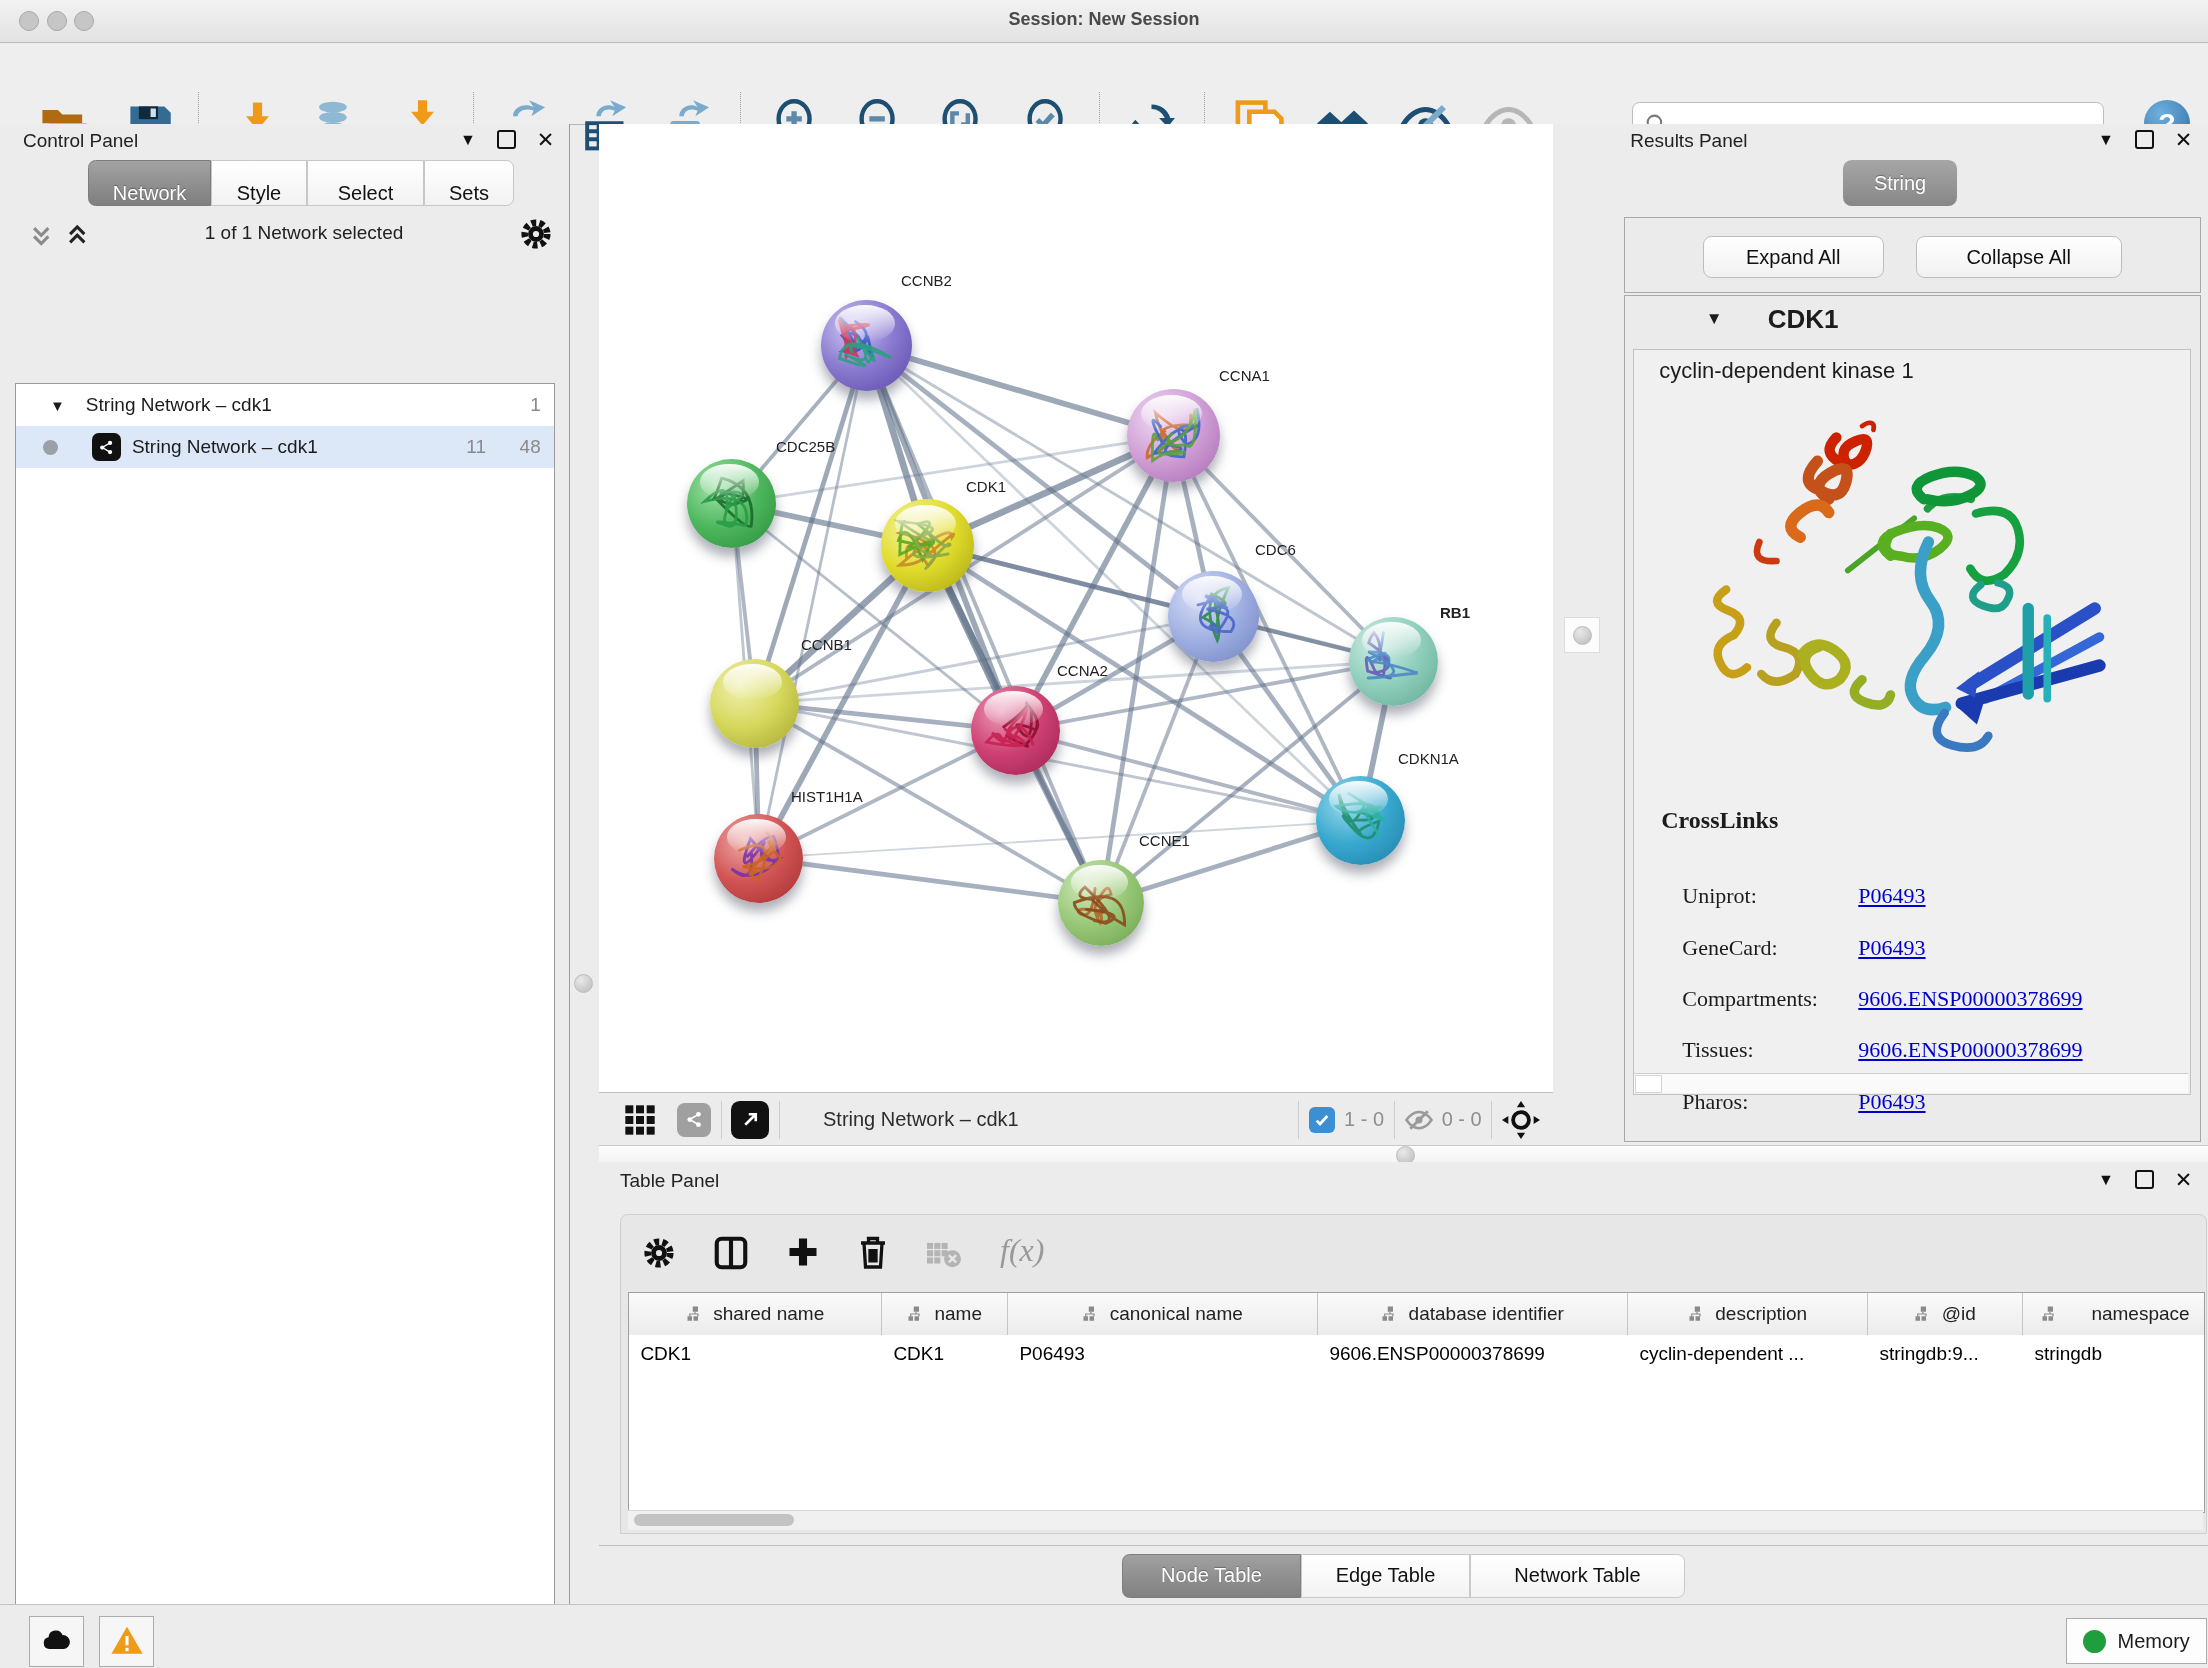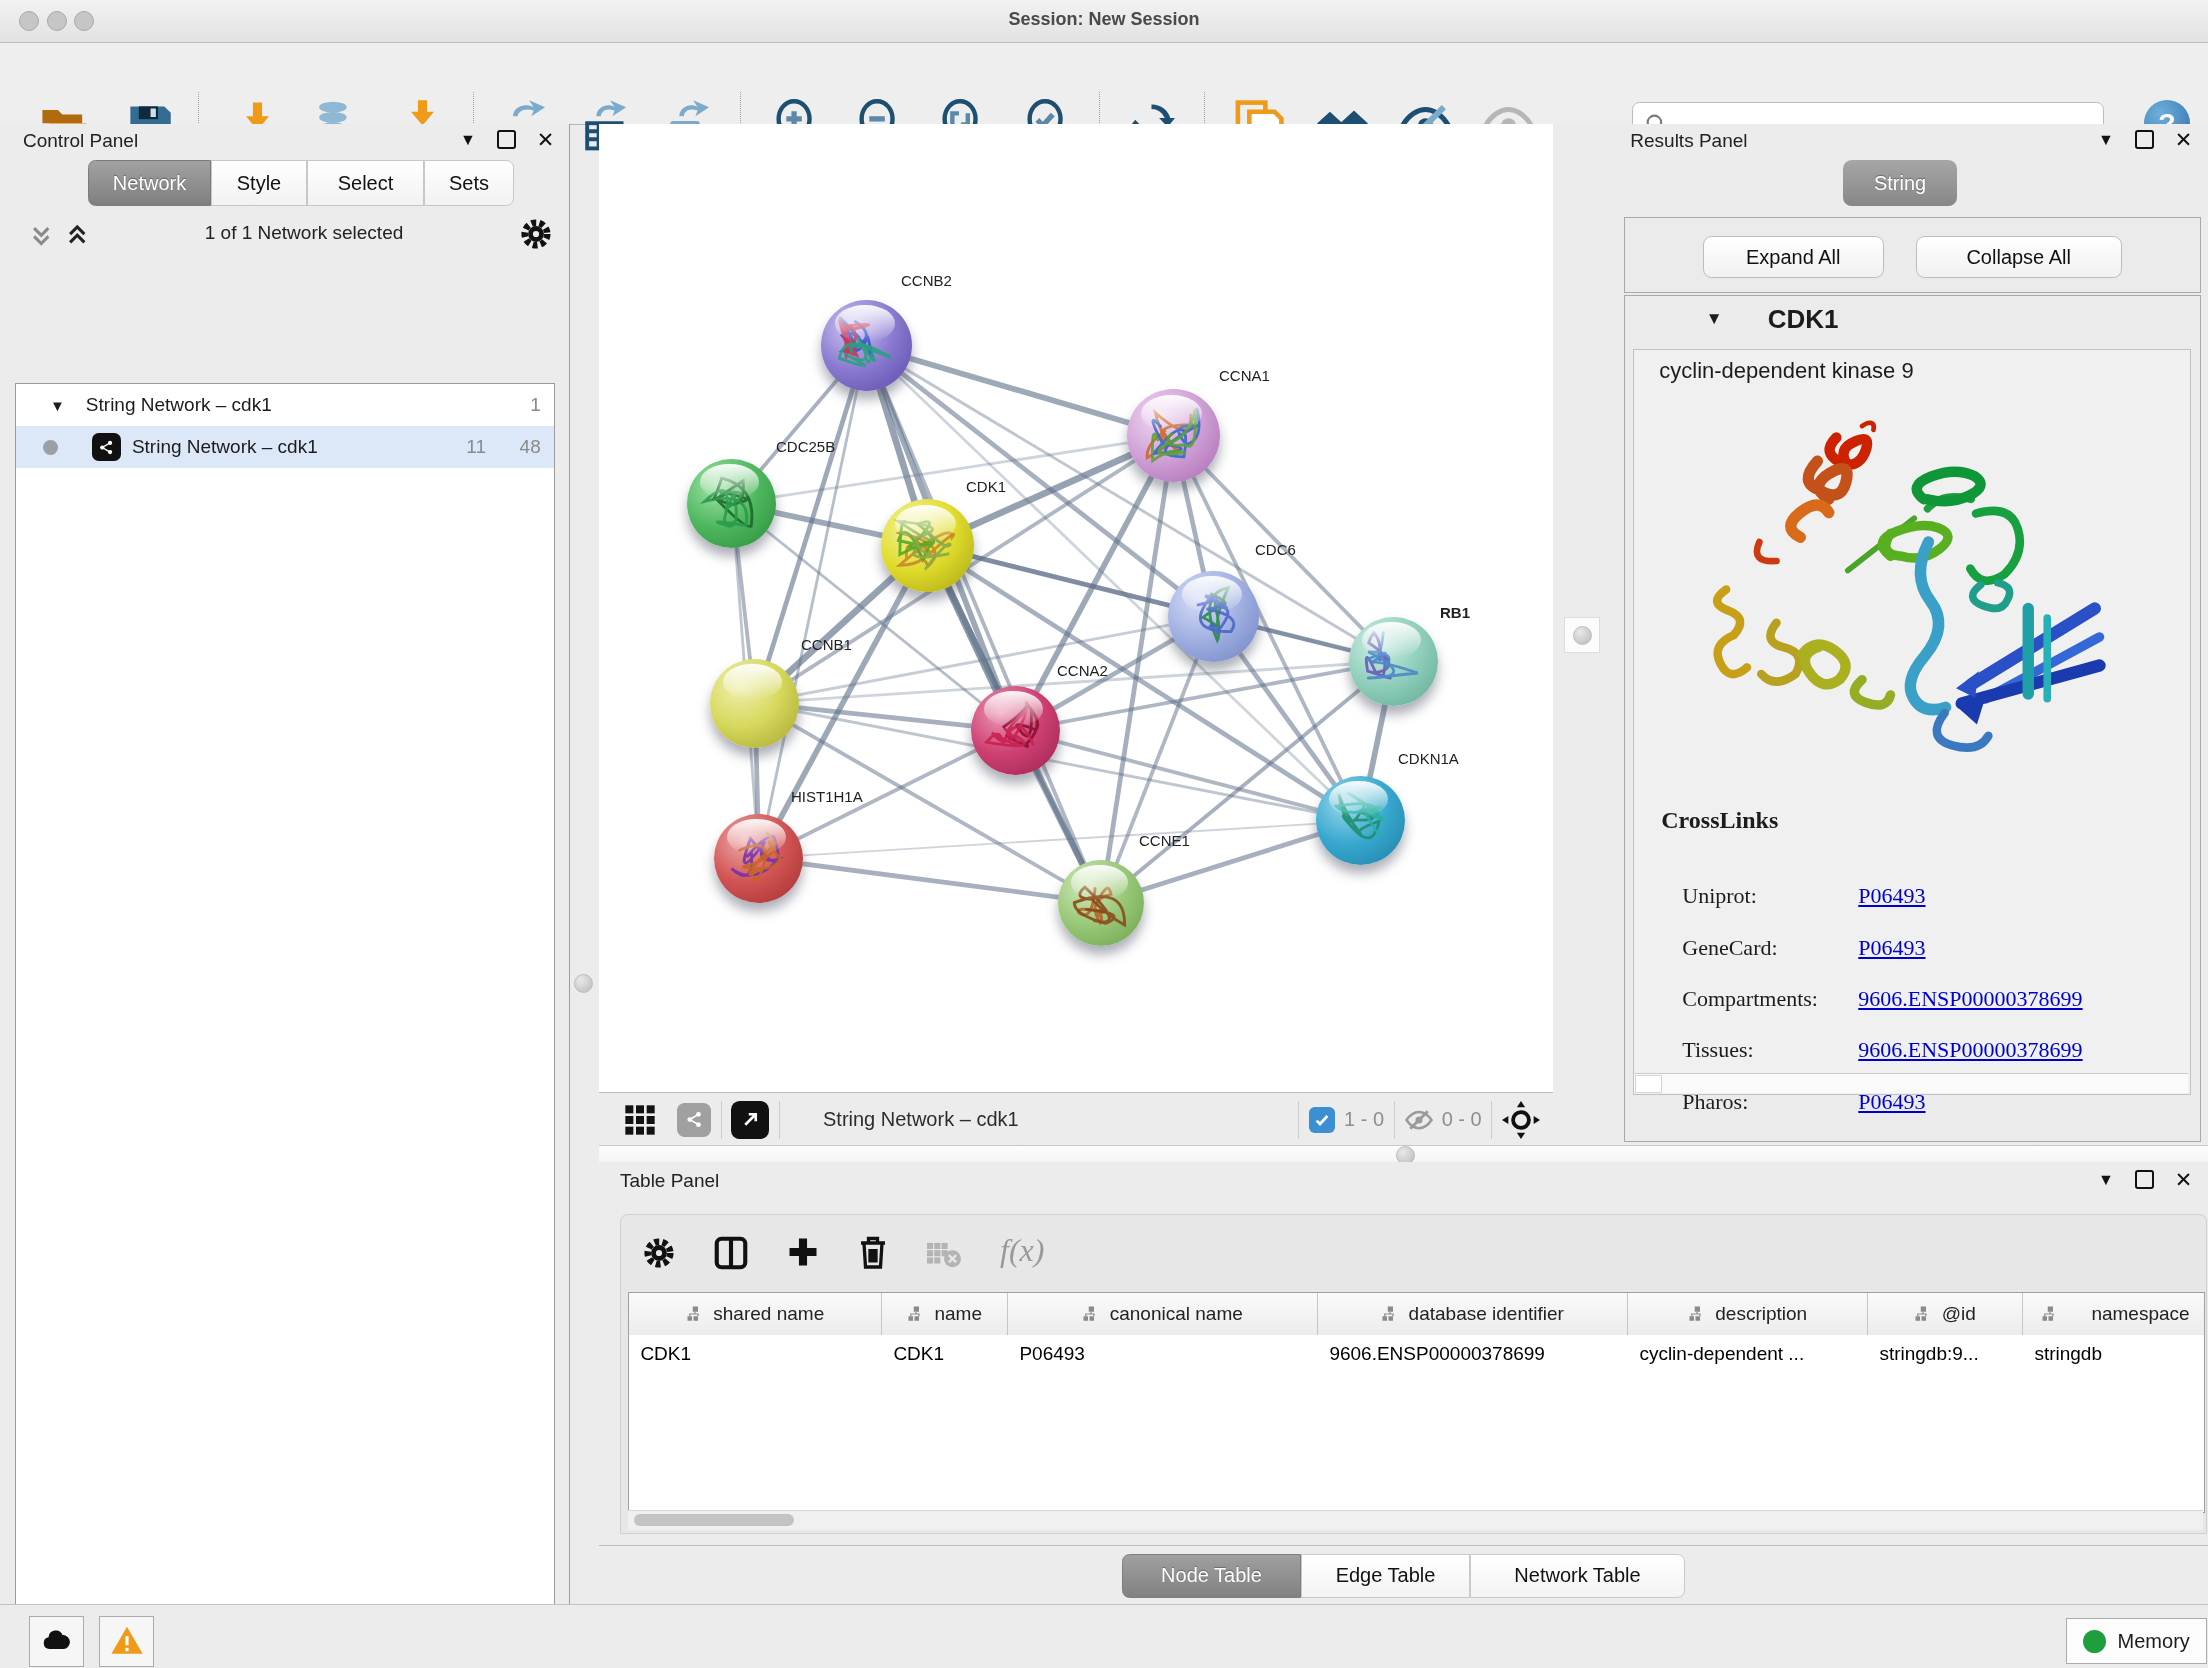--- a/index.html
+++ b/index.html
@@ -29,21 +29,21 @@
 
   
   .panel-title{font-size:19px;color:#222;}
   .panel-ctl{font-size:19px;color:#222;display:flex;gap:21px;align-items:center;}
   .mini-sq{width:15px;height:15px;border:2.4px solid #111;border-radius:2.9px;display:inline-block;}
   .mini-x{font-weight:bold;font-size:21px;color:#111;}
   .mini-tri{font-size:16px;color:#111;}
 
   
   #control-panel{left:0;top:124px;width:569px;height:1480px;background:#ececec;border-right:1px solid #9c9c9c;}
-  .tab{height:46px;display:flex;align-items:center;justify-content:center;font-size:20px;
+  .tab{height:46px;display:flex;align-items:flex-end;justify-content:center;font-size:20px;
     background:linear-gradient(#ffffff,#f2f2f2);border:1px solid #c7c7c7;color:#111;box-sizing:border-box;}
   .tab.sel{background:linear-gradient(#a2a2a2,#7f7f7f);color:#fff;text-shadow:0 -1px 1px rgba(0,0,0,.35);
     border-color:#7c7c7c;}
   .tab.first{border-radius:7.6px 0 0 7.6px;}
   .tab.last{border-radius:0 7.6px 7.6px 0;}
   #cp-list{left:15px;top:259px;width:538px;height:1316px;background:#fff;border:1.9px solid #9a9a9a;}
   .tree-row{height:42px;display:flex;align-items:center;font-size:19px;position:relative;}
   .tree-row.sel{background:#dce7f8;}
   .cnt{color:#8a8a8a;}
   .share-badge{width:28.5px;height:28.5px;border-radius:6.7px;background:#111;display:flex;align-items:center;justify-content:center;}
@@ -567,21 +567,21 @@
     <div class="btn abs" style="left:291px;top:18px;width:204px;height:40px">
         <span>Collapse All</span>
       </div>
   </div>
 
   <div class="rp-box" style="left:6.7px;top:171px;width:575px;height:845px">
     <span class="abs" style="left:81px;top:13.3px;font-size:17px">▼</span>
     <span class="abs" style="left:143px;top:7.6px;font-size:26px;font-weight:bold">CDK1</span>
 
     <div class="abs" style="left:8.6px;top:53px;width:556px;height:744px;background:#f0f0f0;border:1px solid #c2c2c2">
-      <div class="abs" style="left:25px;top:7.6px;font-size:22px">cyclin-dependent kinase 9</div>
+      <div class="abs" style="left:25px;top:7.6px;font-size:22px">cyclin-dependent kinase 1</div>
 
       <svg class="abs" style="left:52px;top:59px" width="428" height="380" viewBox="0 0 450 400">
         <g fill="none" stroke-linecap="round">
           <path d="M185 18c8-6 14-4 12 4" stroke="#cc2200" stroke-width="5"></path>
           <path d="M170 60q-12-18 8-26 18-8 10 12-8 18-26 10-20-10-4-26" stroke="#cc2200" stroke-width="11"></path>
           <path d="M150 95q-22-14 2-28 22-12 16 10t-28 8q-22-8-2-30" stroke="#c4511a" stroke-width="12"></path>
           <path d="M120 135q-20-10 0-26t30 0" stroke="#d86a1a" stroke-width="12"></path>
           <path d="M95 160q-28 2-18-20" stroke="#cc3a10" stroke-width="7"></path>
           <path d="M42 190q-20 14 2 22t6 26q-24 10-14 30t28 4" stroke="#c8a018" stroke-width="9"></path>
           <path d="M95 225q-16 20 8 26t12 28q-22 16-36 0" stroke="#b8a020" stroke-width="9"></path>

